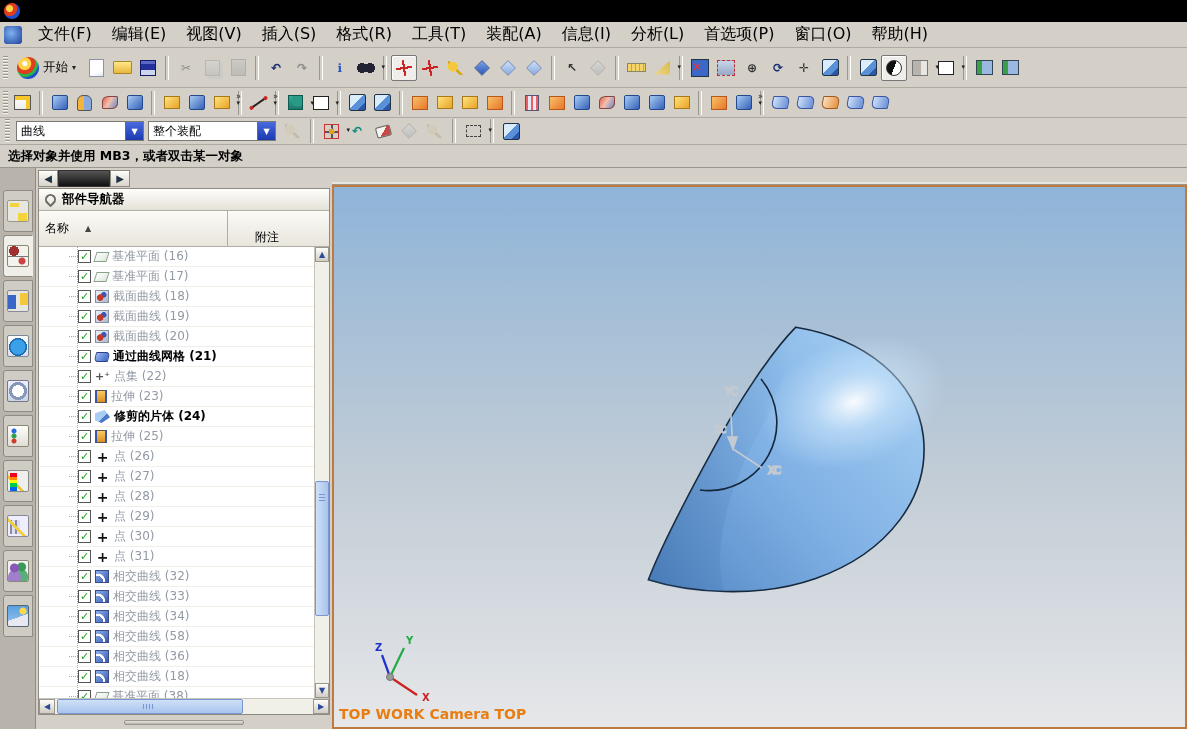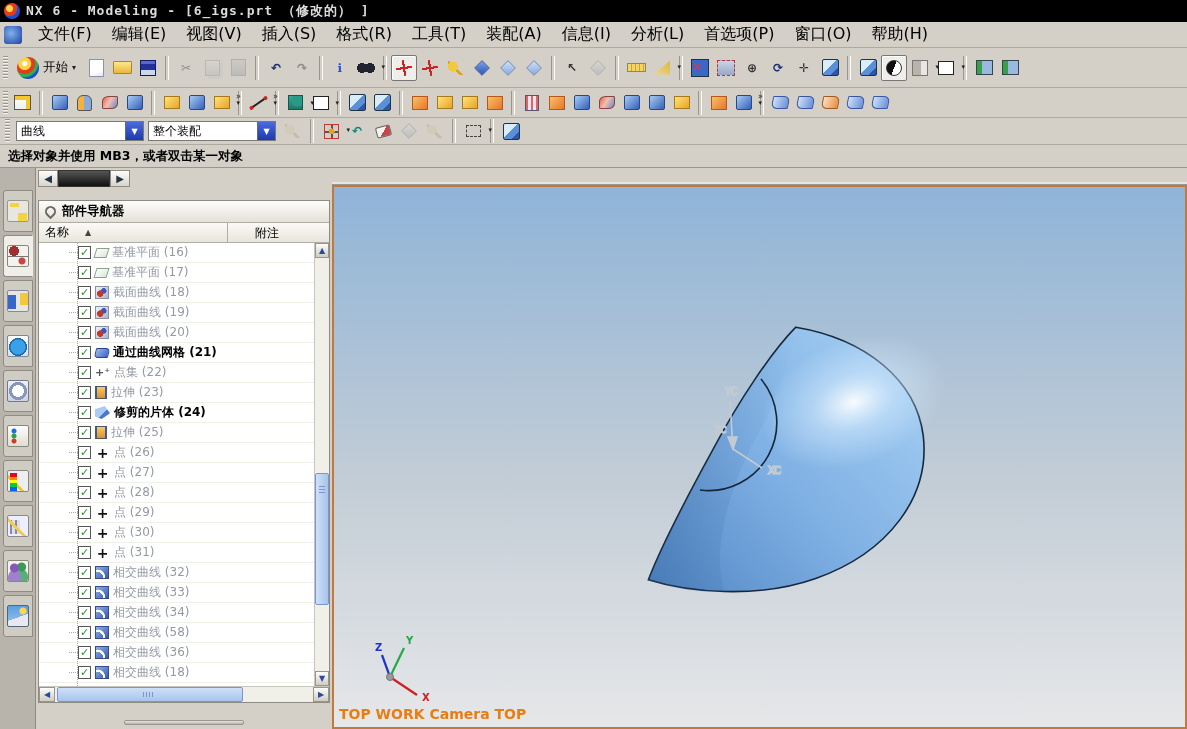--- a/index.html
+++ b/index.html
@@ -101,25 +101,25 @@
   .rb-visual{background:linear-gradient(#e02 0 20%,#f80 20% 40%,#ff0 40% 55%,#0c4 55% 75%,#06e 75%) 2px 2px/7px 18px no-repeat,linear-gradient(45deg,transparent 9px,#e8c83c 9px 12px,transparent 12px),#eee;border:1px solid #888;}
   .rb-studio{background:linear-gradient(45deg,transparent 10px,#f0d040 10px 13px,transparent 13px),repeating-linear-gradient(90deg,#88a 0 2px,#dde 2px 5px) 2px 4px/10px 14px no-repeat,#eef;border:1px solid #889;}
   .rb-roles{background:radial-gradient(circle at 32% 35%,#8858b8 0 4px,transparent 5px),radial-gradient(circle at 68% 30%,#3a9a58 0 4px,transparent 5px),radial-gradient(ellipse at 32% 85%,#a080cc 0 6px,transparent 7px),radial-gradient(ellipse at 68% 80%,#58b078 0 6px,transparent 7px),#f4f2ec;border:1px solid #887;}
   .rb-gallery{background:linear-gradient(160deg,transparent 55%,#e8e8f0 55%) ,radial-gradient(circle at 75% 25%,#ffd84a 0 3px,transparent 4px),linear-gradient(#58a0e0,#9cc4ec);border:1px solid #567;}
 
   
   .navcol{width:296px;display:flex;flex-direction:column;background:#d4d0c8;}
   .pager{height:20px;display:flex;align-items:center;padding-left:2px;gap:0;}
   .pager .pbtn{width:20px;height:17px;background:linear-gradient(#fdfdfa,#d8d4cc);border:1px solid #8f8b83;display:flex;align-items:center;justify-content:center;font-size:10px;color:#234;font-weight:bold;}
   .pager .pdark{width:52px;height:17px;background:linear-gradient(#555,#111);border:1px solid #333;}
-  .navpanel{flex:1;margin:12px 2px;background:#fff;border:1px solid #8f8b83;display:flex;flex-direction:column;overflow:hidden;}
+  .navpanel{flex:1;margin:0 2px;background:#fff;border:1px solid #8f8b83;display:flex;flex-direction:column;overflow:hidden;}
   .navhdr{height:22px;background:linear-gradient(#fdfdfa,#e4e1d8);border-bottom:1px solid #b0ada4;display:flex;align-items:center;gap:6px;padding:0 6px;}
   .pin{width:11px;height:11px;border:2px solid #6a6a62;border-radius:50% 50% 50% 0;transform:rotate(-45deg);flex:none;}
   .navtitle{font-weight:bold;font-size:12.5px;}
-  .colhdr{height:20px;display:flex;border-bottom:1px solid #b0ada4;background:linear-gradient(#fbfaf6,#e8e5dc);font-size:12px;gap:21px;}
+  .colhdr{height:36px;display:flex;border-bottom:1px solid #b0ada4;background:linear-gradient(#fbfaf6,#e8e5dc);font-size:12px;gap:21px;}
   .colhdr .c1{flex:1;display:flex;align-items:center;padding:0 6px;gap:16px;border-right:1px solid #b0ada4;}
   .colhdr .c2{width:80px;display:flex;align-items:flex-end;padding:0 6px;}
   .sortmark{font-size:8px;color:#444;}
   .treewrap{flex:1;display:flex;overflow:hidden;position:relative;}
   .treerows{flex:1;position:relative;overflow:hidden;}
   .treerows::before{content:"";position:absolute;left:38px;top:0;bottom:0;border-left:1px dotted #aaa;}
   .trow{height:20px;display:flex;align-items:center;padding-left:30px;border-bottom:1px solid #f0efe8;color:#939aa4;white-space:nowrap;}
   .trow .dots{width:9px;border-top:1px dotted #aaa;height:0;flex:none;}
   .trow.bold{color:#000;font-weight:bold;}
   .cb{width:13px;height:13px;background:#fff;border:1px solid #555;color:#18a018;font-size:11px;line-height:11px;text-align:center;font-weight:bold;flex:none;margin-right:2px;}
@@ -154,21 +154,20 @@
   .viewcol{flex:1;display:flex;flex-direction:column;}
   .viewstrip{height:17px;background:#d4d0c8;border-bottom:1px solid #9a968e;box-shadow:inset 0 -2px 0 #e8e6e0;}
   .viewport{flex:1;border:2px solid #bf7b3f;background:linear-gradient(#8fb4d8,#c3cdd6 55%,#e6e7e9);position:relative;overflow:hidden;}
   .viewport svg{display:block;width:100%;height:100%;}
 </style>
 </head>
 <body>
 
 <div class="titlebar">
   <span class="apporb"></span>
-  <span class="ttext">NX 6 - Modeling - [6_igs.prt （修改的） ]</span>
 </div>
 
 <div class="menubar">
   <span class="appico"></span>
   <div style="display:flex">
 
   <span class="menuitem">文件(F)</span>
       <span class="menuitem">编辑(E)</span>
       <span class="menuitem">视图(V)</span>
       <span class="menuitem">插入(S)</span>

